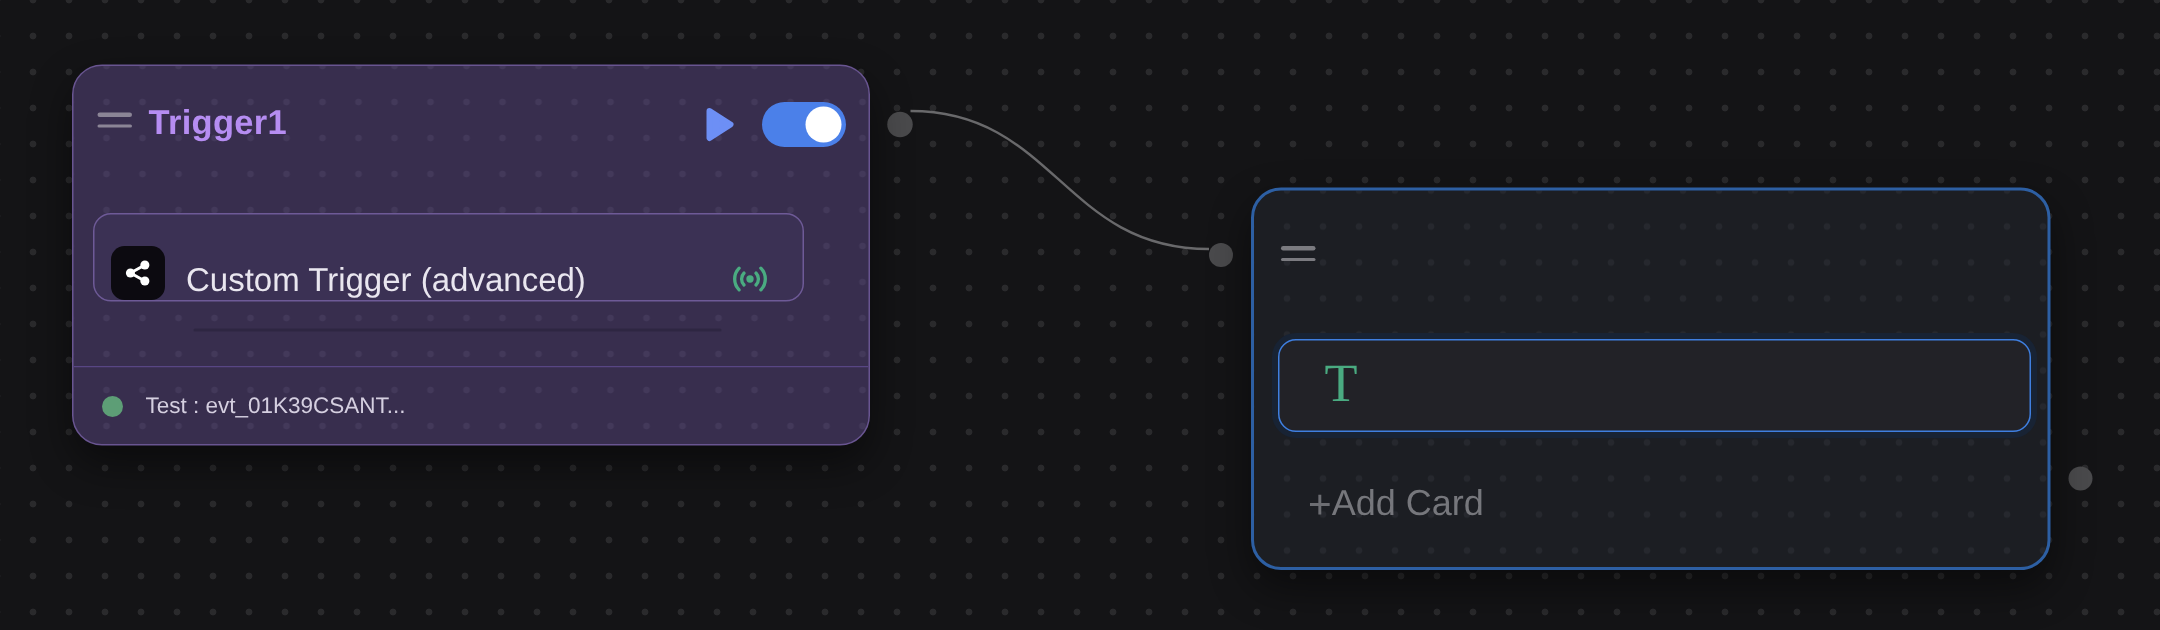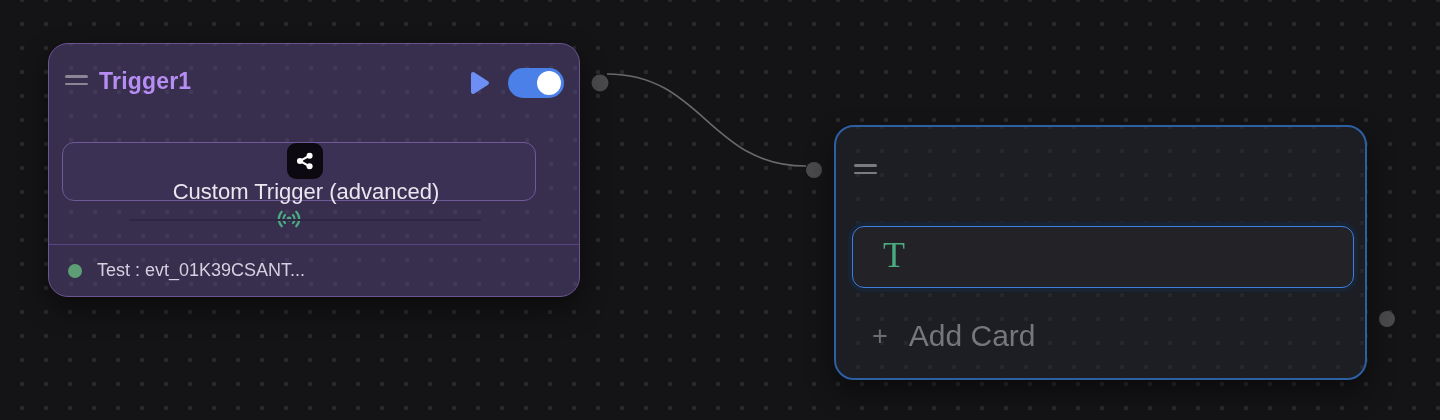--- a/index.html
+++ b/index.html
@@ -38,37 +38,37 @@
   .play-btn { position:absolute; left:420px; top:26px; width:22px; height:26px; cursor:pointer; }
   .toggle {
     position:absolute; left:459px; top:24px; width:56px; height:30px;
     background:var(--toggle-blue,#4b80e9); border-radius:15px; cursor:pointer;
   }
   .toggle .knob { position:absolute; top:3px; right:3px; width:24px; height:24px; border-radius:50%; background:#fff; }
   .trigger-card {
     position:absolute; left:13px; top:98px; width:474px; height:59px;
     background:var(--trigger-card-bg,#3b3154);
     border:1px solid var(--trigger-card-border,#6e5a97);
-    border-radius:12px; display:flex; align-items:center; cursor:pointer;flex-direction:column;
+    border-radius:12px; display:flex; align-items:flex-end; cursor:pointer;
   }
   .trigger-card .black-chip {
     width:36px; height:36px; margin-left:11px; border-radius:9px;
     background:#0c0a10; display:flex; align-items:center; justify-content:center; flex:0 0 auto;
   }
   .trigger-card .card-label { margin-left:14px; color:var(--text-soft,#e9e6ef); flex:1 1 auto; }
   .trigger-card .broadcast { margin-right:20px; display:flex; flex:0 0 auto; }
   .slot-line { position:absolute; left:80px; top:175px; width:352px; height:2px; background:#2e2642; border-radius:1px; }
   .trigger-footer {
     position:absolute; left:0; right:0; top:200px; bottom:0;
     border-top:1px solid var(--trigger-divider,#584684);
     display:flex; align-items:center; cursor:pointer;
     border-radius:0 0 19px 19px;
   }
   .status-dot { width:14px; height:14px; border-radius:50%; background:var(--status-green,#5d9e76); margin-left:19px; flex:0 0 auto; }
-  .status-text { margin-left:15px; font-size:18px; color:var(--text-status,#d5cfe0); white-space:nowrap; }
+  .status-text { margin-left:15px; font-size:15px; color:var(--text-status,#d5cfe0); white-space:nowrap; }
 
   
   .node-standard {
     left:834px; top:125px; width:533px; height:255px;
     background-color:var(--standard-bg,#1c1e23);
     background-image:radial-gradient(circle, var(--standard-dot,#26282e) 2px, transparent 2.5px);
     background-size:24px 24px; background-position:10px 12px;
     border:2px solid var(--standard-border,#2d5fa3);
   }
   .node-standard .drag-handle { left:18px; top:37px; }
@@ -85,21 +85,21 @@
     margin-left:30px; font-family:"Liberation Serif","DejaVu Serif",serif;
     font-size:36px; line-height:1; color:var(--icon-green,#4aab81); flex:0 0 auto;
     transform:translateY(-2px);
   }
   .standard-card .card-label { margin-left:19px; color:var(--text-bright,#f1f1f3); }
   .add-card {
     position:absolute; left:36px; top:193px; height:32px;
     display:flex; align-items:center; cursor:pointer; color:var(--text-muted,#76777c);
   }
   .add-card .plus { font-size:27px; font-weight:400; color:#6c6d72; line-height:1; }
-  .add-card .add-label { margin-left:21px; font-size:30px; }
+  .add-card .add-label { font-size:24px; }
 </style>
 </head>
 <body>
 
 <div class="canvas">
 
   <svg class="edge-layer">
     <path d="M607,74 C703,74 709,166 806,166" fill="none" stroke="#69696b" stroke-width="1.6"></path>
     <circle cx="600" cy="83" r="8.5" fill="#4a4a4c"></circle>
     <circle cx="814" cy="170" r="8" fill="#4a4a4c"></circle>

